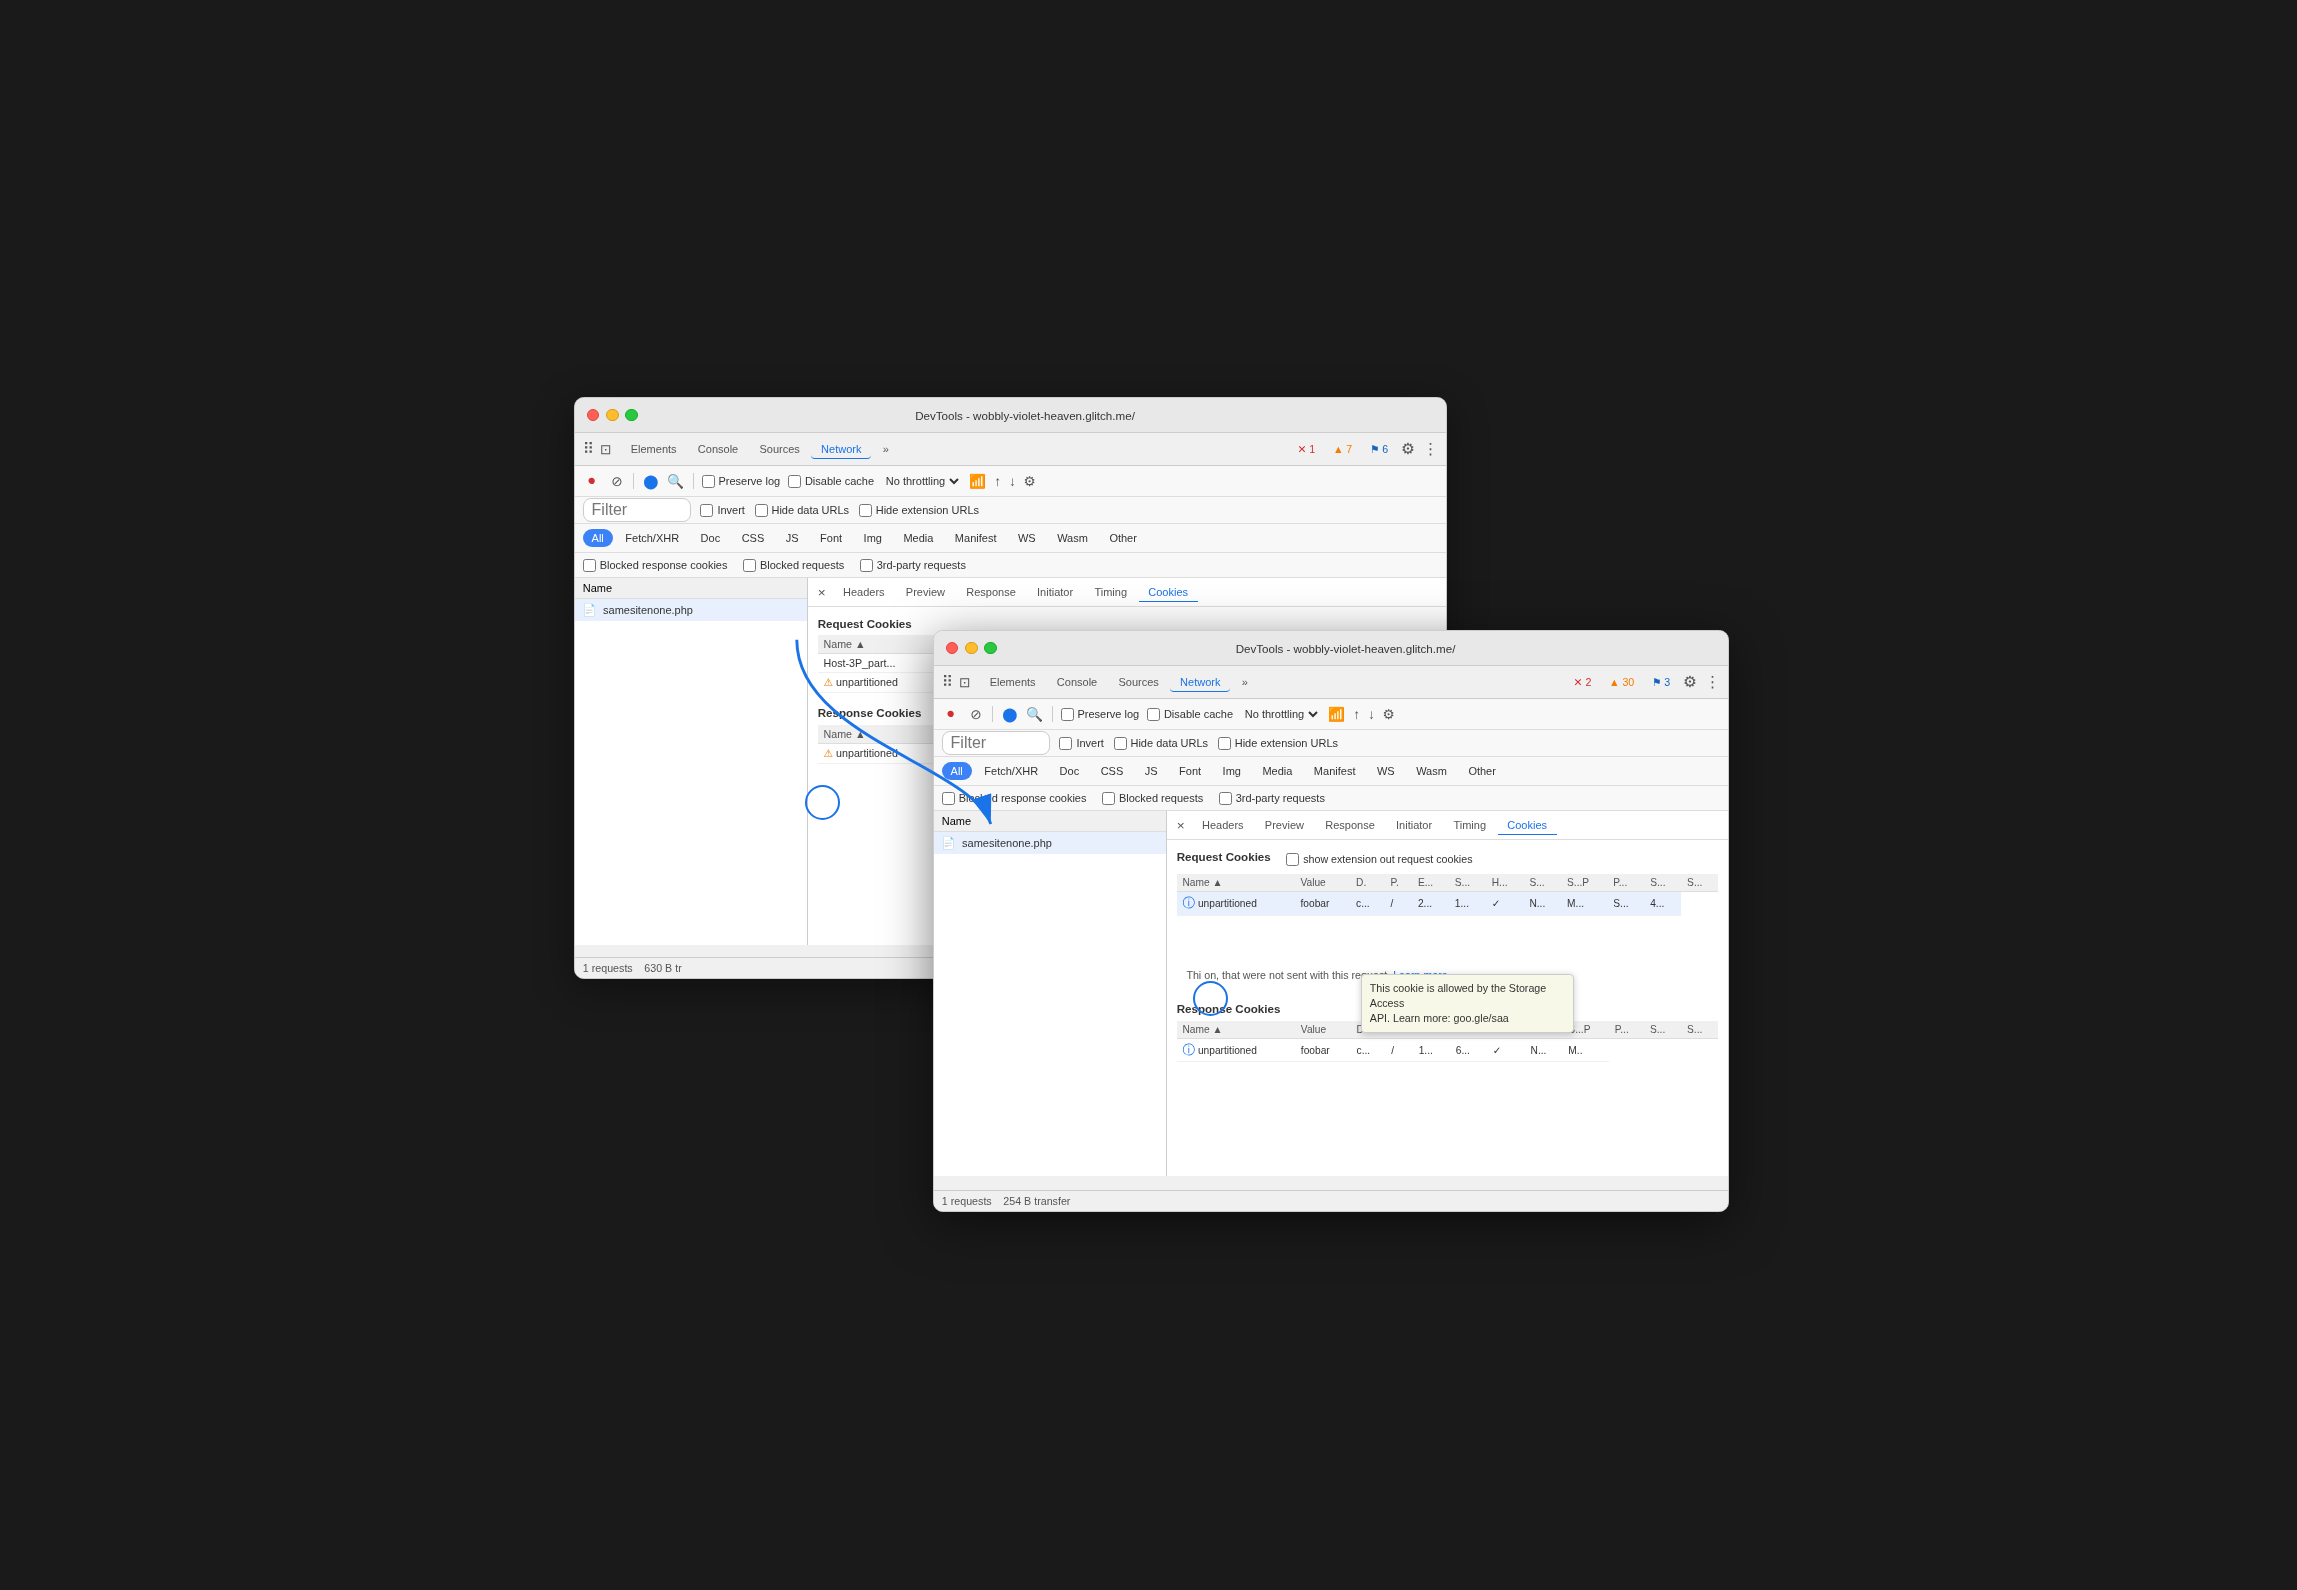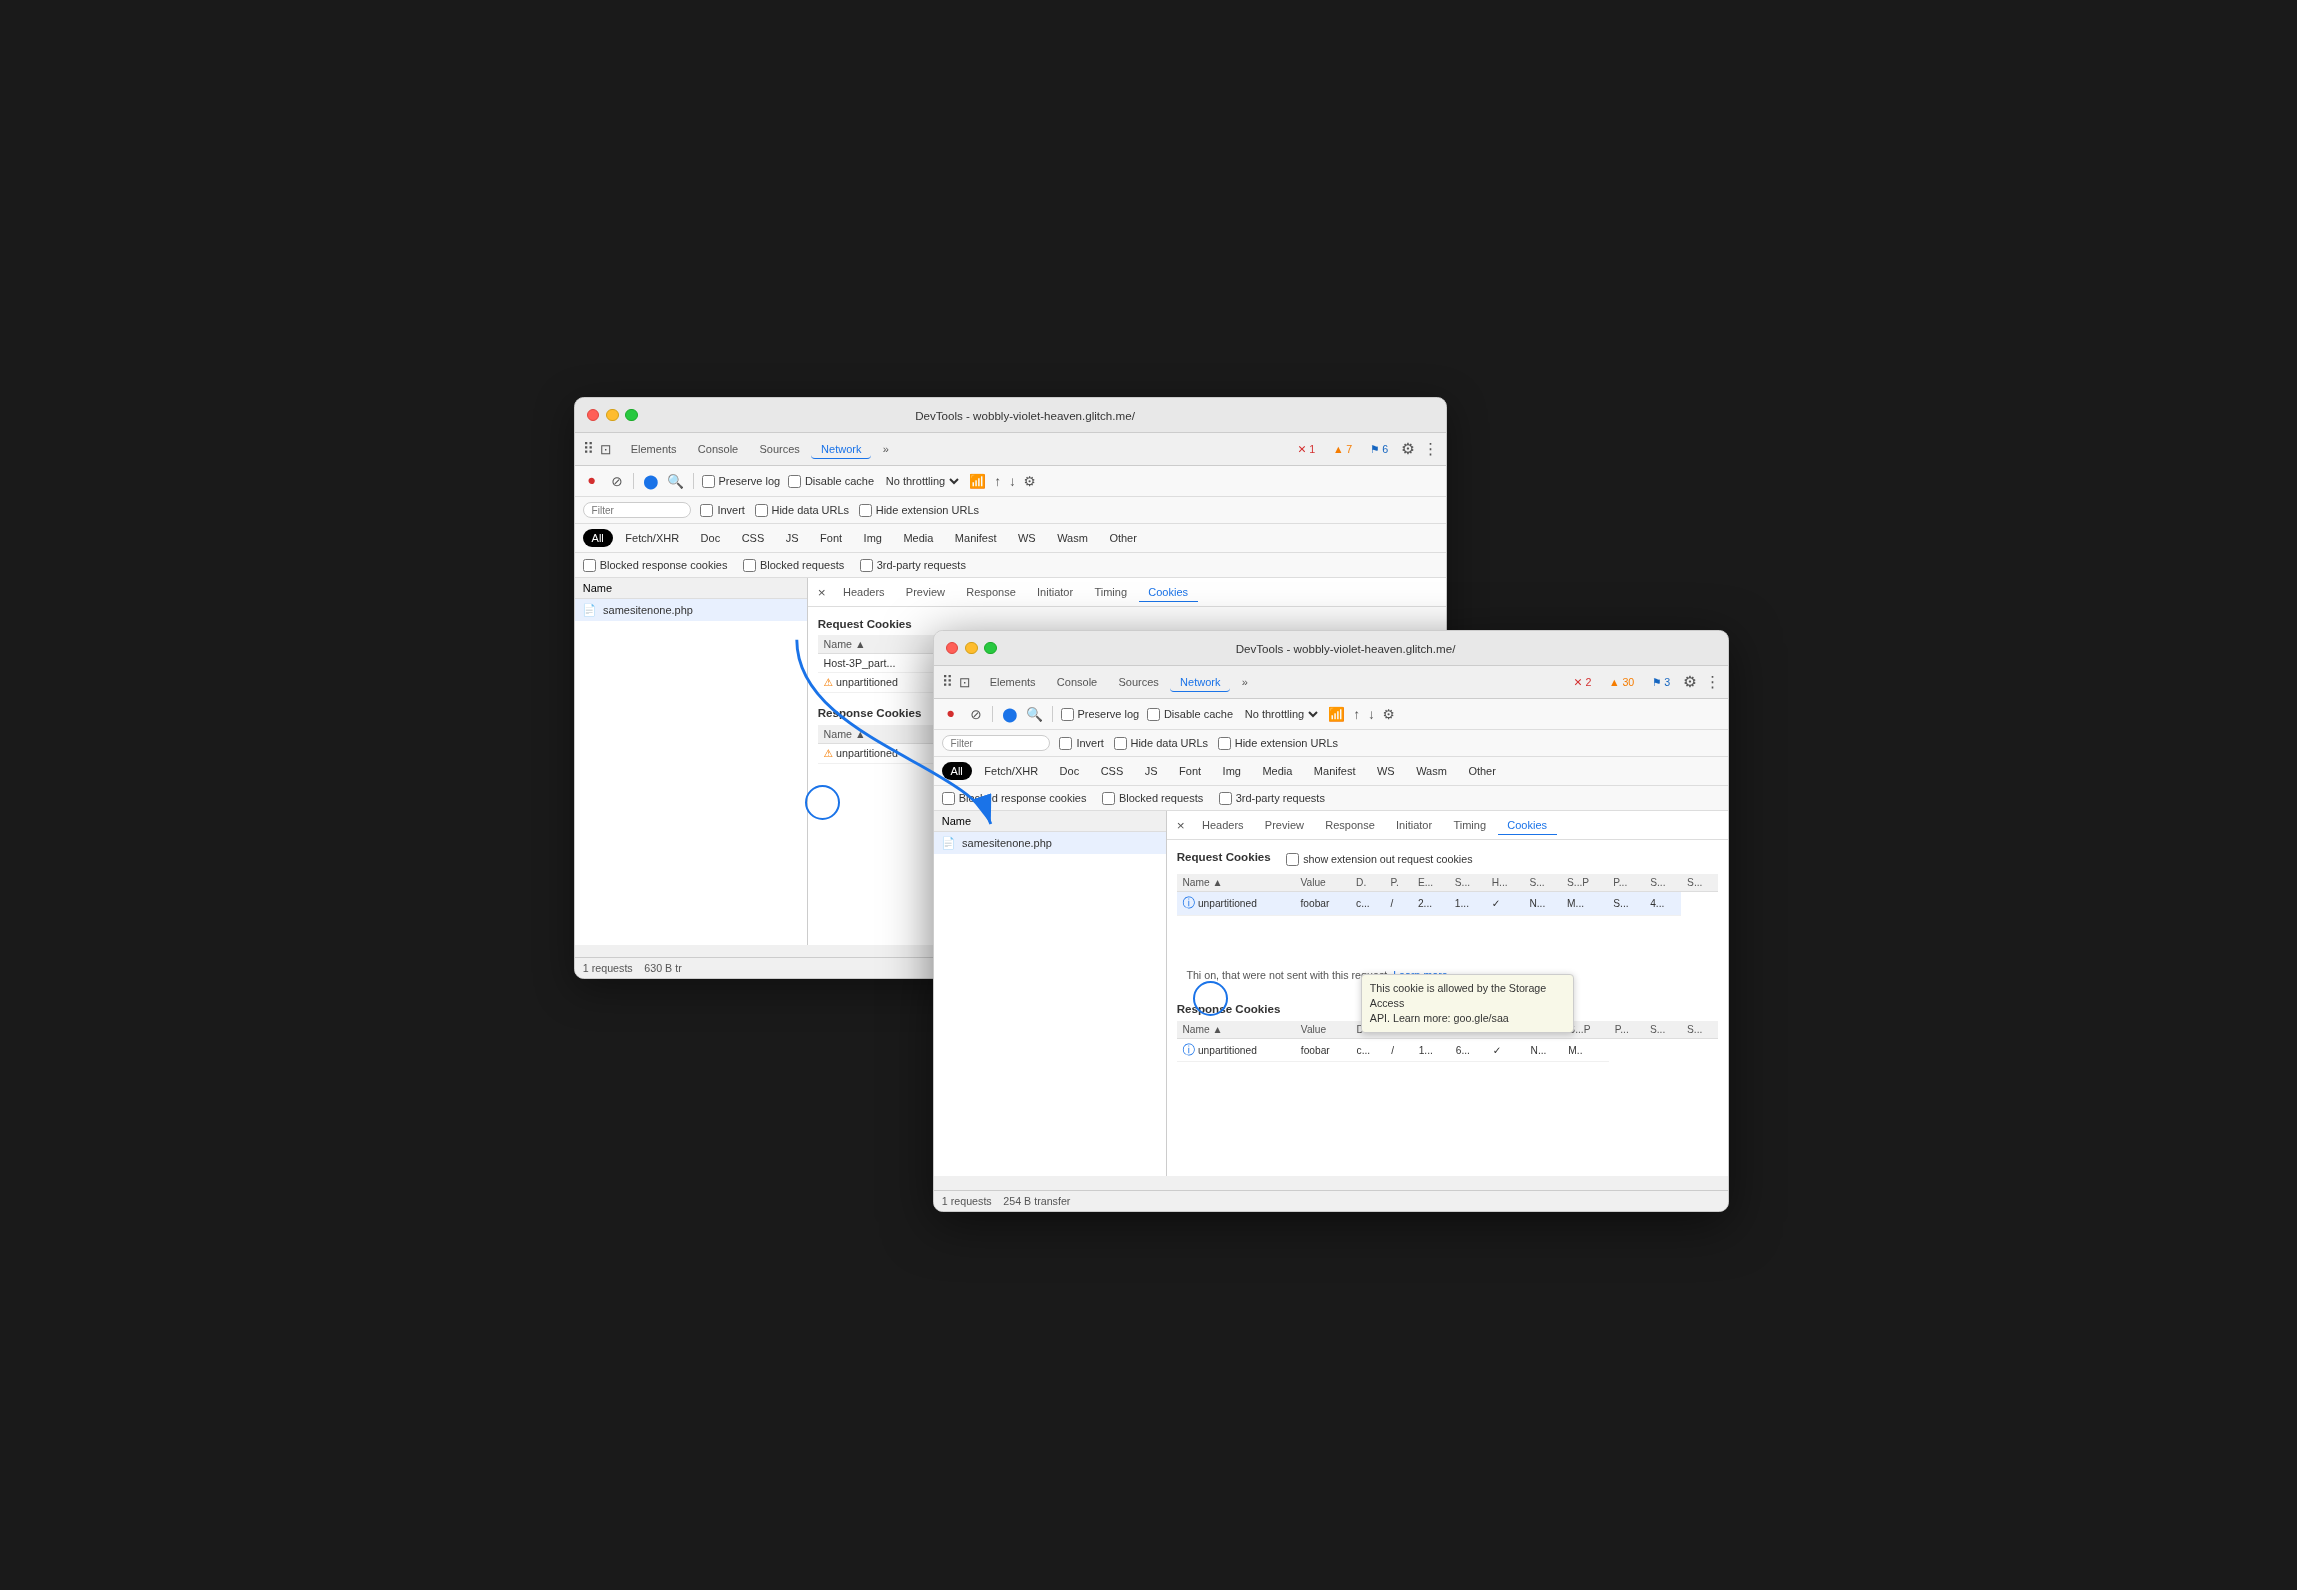--- a/index.html
+++ b/index.html
@@ -160,21 +160,21 @@
       align-items: center;
       padding: 0 7.8px;
       border-bottom: 1px solid #ddd;
       gap: 9.7px;
     }
 
     .filter-input {
       border: 1px solid #ccc;
       border-radius: 8px;
       padding: 1.9px 7.8px;
-      font-size: 10px;
+      font-size: 16px;
       width: 108px;
       background: white;
     }
 
     .filter-chips {
       background: #f8f8f8;
       height: 29px;
       display: flex;
       align-items: center;
       padding: 0 7.8px;
@@ -184,21 +184,21 @@
 
     .chip {
       padding: 1.9px 7.8px;
       border-radius: 9.7px;
       font-size: 11px;
       cursor: pointer;
       border: 1px solid transparent;
       color: #333;
     }
     .chip.active {
-      background: #000000;
+      background: #3b82f6;
       color: white;
     }
 
     .blocked-bar {
       background: #f8f8f8;
       height: 25px;
       display: flex;
       align-items: center;
       padding: 0 7.8px;
       border-bottom: 1px solid #ddd;

